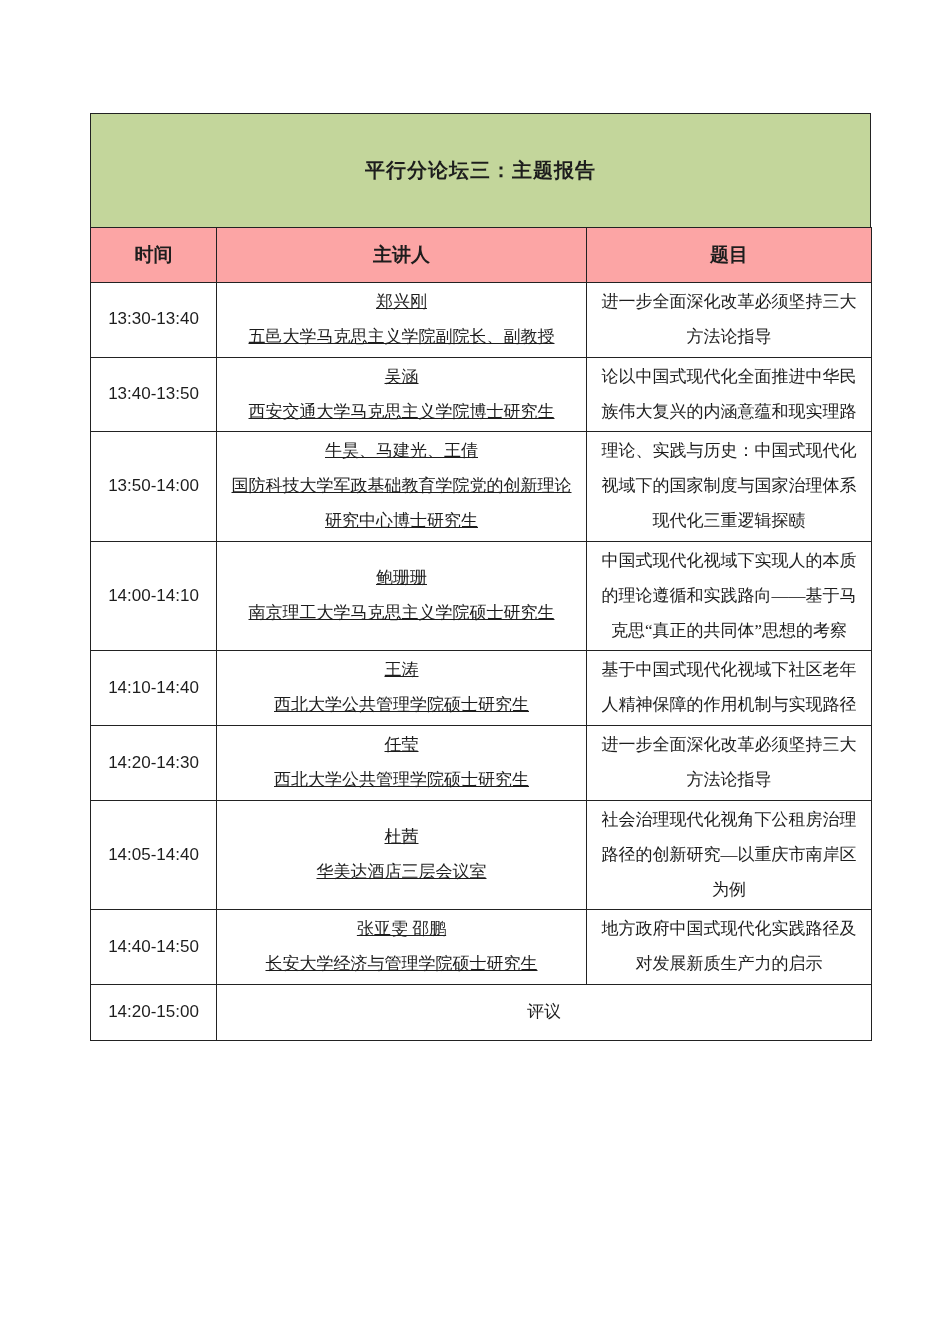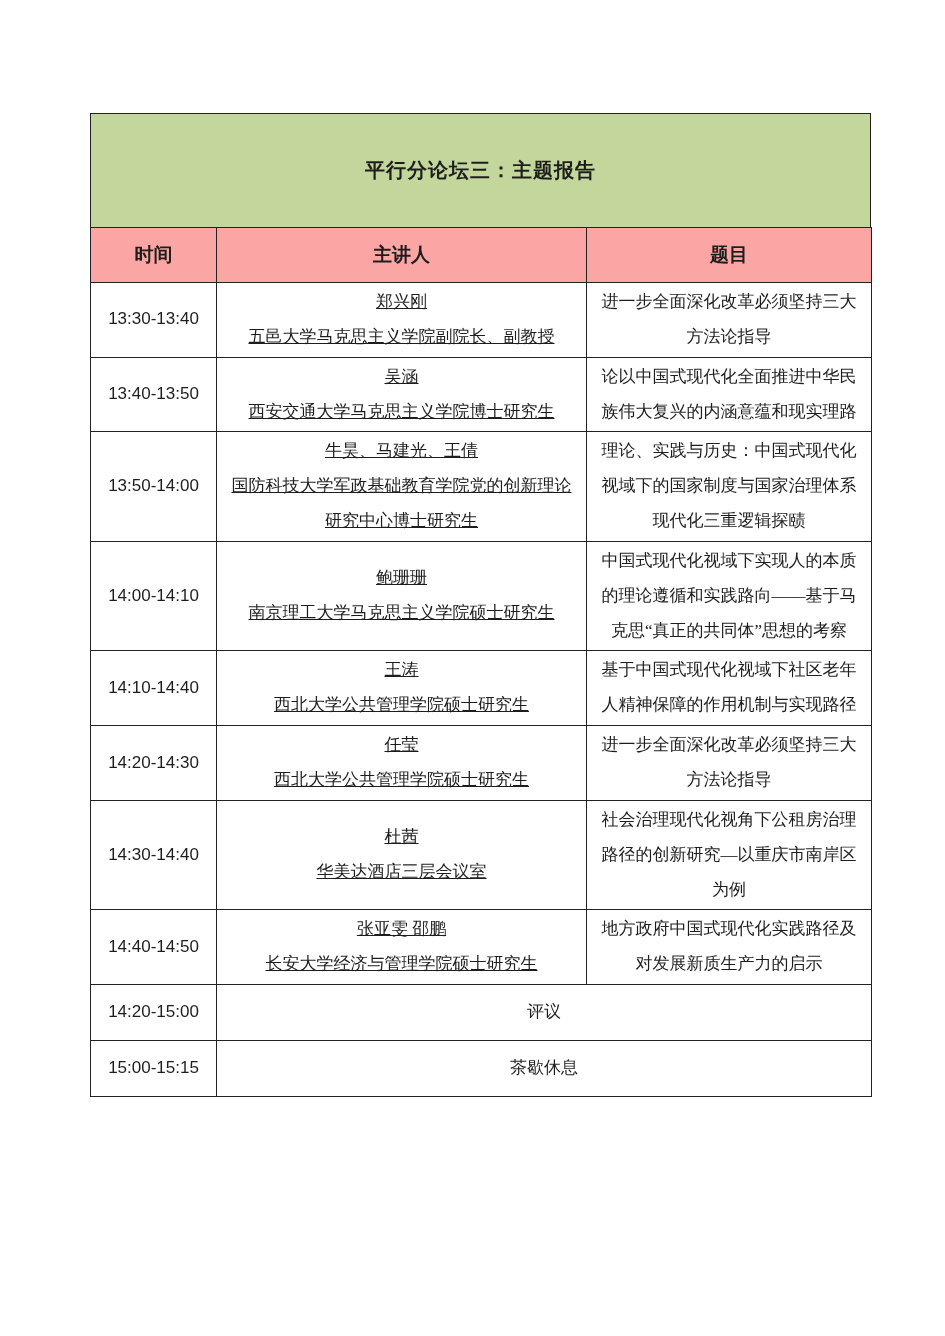--- a/index.html
+++ b/index.html
@@ -173,41 +173,37 @@
         </tr>
         <tr>
           <td class="time-cell">14:20-14:30</td>
           <td class="speaker-cell">
             <div>任莹</div>
             <div>西北大学公共管理学院硕士研究生</div>
           </td>
           <td class="title-cell">进一步全面深化改革必须坚持三大方法论指导</td>
         </tr>
         <tr>
-          <td class="time-cell">14:30-14:40</td>
+          <td class="time-cell">14:05-14:40</td>
           <td class="speaker-cell">
             <div>杜茜</div>
             <div>华美达酒店三层会议室</div>
           </td>
           <td class="title-cell">社会治理现代化视角下公租房治理路径的创新研究—以重庆市南岸区为例</td>
         </tr>
         <tr>
           <td class="time-cell">14:40-14:50</td>
           <td class="speaker-cell">
             <div>张亚雯 邵鹏</div>
             <div>长安大学经济与管理学院硕士研究生</div>
           </td>
           <td class="title-cell">地方政府中国式现代化实践路径及对发展新质生产力的启示</td>
         </tr>
         <tr>
           <td class="time-cell">14:20-15:00</td>
           <td colspan="2" class="merged-cell">评议</td>
         </tr>
-        <tr>
-          <td class="time-cell">15:00-15:15</td>
-          <td colspan="2" class="merged-cell">茶歇休息</td>
-        </tr>
       </tbody>
   </table>
 
   <div class="page-number">11</div>
 
 </div>
 
 </body></html>

